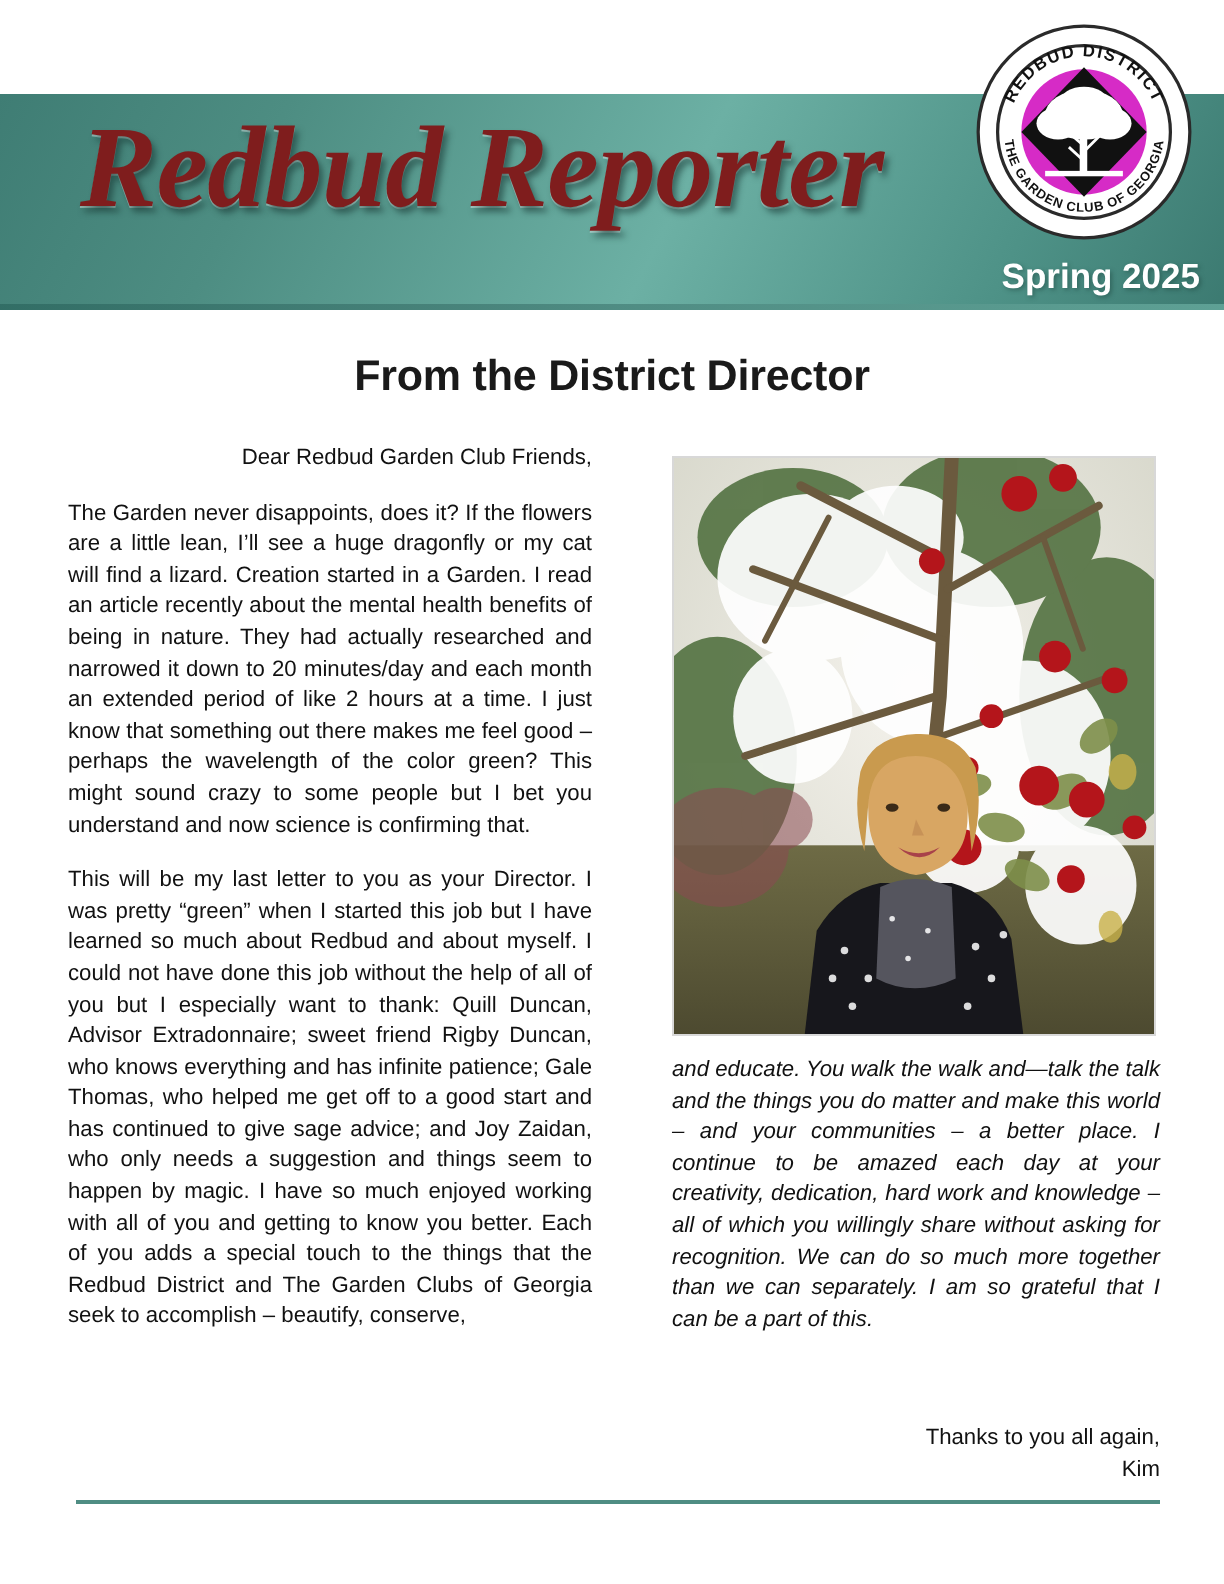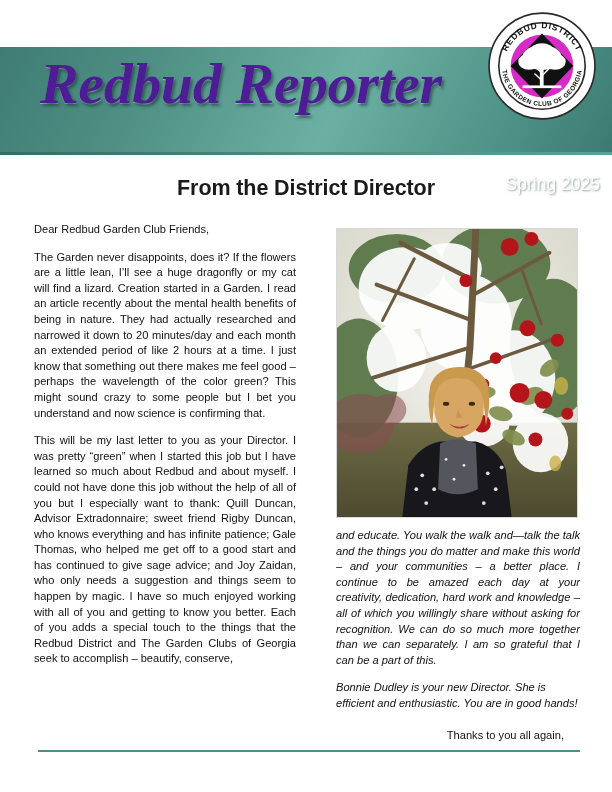--- a/index.html
+++ b/index.html
@@ -48,35 +48,34 @@
   }
   .masthead-title {
     position: absolute;
     left: 40px;
     top: 55px;
     font-family: "Liberation Serif", serif;
     font-style: italic;
     font-weight: bold;
     font-size: 58px;
     line-height: 1;
-    color: #4c1d95;
+    color: #7f1d1d;
     text-shadow: 2px 3px 3px rgba(20,50,46,.55), 0 1px 0 rgba(255,255,255,.4);
     letter-spacing: -0.4px;
     z-index: 3;
   }
   .masthead-issue {
     position: absolute;
     right: 12px;
     top: 128px;
     font-size: 17.5px;
-    font-weight: normal;
+    font-weight: bold;
     color: #ffffff;
     text-shadow: 1px 1px 2px rgba(30,70,64,.5);
     z-index: 4;
-    margin-top: 46px;
   }
 
   
   .seal {
     position: absolute;
     left: 488px;
     top: 12px;
     width: 108px;
     height: 108px;
     z-index: 5;
@@ -113,27 +112,27 @@
   .body-p {
     font-size: 11.1px;
     line-height: 15.6px;
     text-align: justify;
     text-justify: inter-word;
     margin: 0 0 12px 0;
     color: #111111;
     hyphens: none;
   }
   .body-p.last { margin-bottom: 12px; }
-  .body-p.noj { text-align: left; }
+  .body-p.noj { text-align: right; }
 
   .signoff {
     font-size: 11.1px;
     line-height: 15.6px;
     text-align: right;
-    margin: 16px;
+    margin: 0;
     color: #111111;
   }
   .signoff-wrap {
     position: absolute;
     left: 336px;
     top: 712px;
     width: 244px;
   }
 
   
@@ -301,22 +300,22 @@
   </div>
 
   <div class="col-left">
     <p class="body-p noj">Dear Redbud Garden Club Friends,</p>
     <p class="body-p">The Garden never disappoints, does it? If the flowers are a little lean, I’ll see a huge dragonfly or my cat will find a lizard. Creation started in a Garden. I read an article recently about the mental health benefits of being in nature. They had actually researched and narrowed it down to 20 minutes/day and each month an extended period of like 2 hours at a time. I just know that something out there makes me feel good – perhaps the wavelength of the color green?  This might sound crazy to some people but I bet you understand and now science is confirming that.</p>
     <p class="body-p last">This will be my last letter to you as your Director. I was pretty “green” when I started this job but I have learned so much about Redbud and about myself.  I could not have done this job without the help of all of you but I especially want to thank: Quill Duncan, Advisor Extradonnaire; sweet friend Rigby Duncan, who knows everything and has infinite patience; Gale Thomas, who helped me get off to a good start and has continued to give sage advice; and Joy Zaidan, who only needs a suggestion and things seem to happen by magic. I have so much enjoyed working with all of you and getting to know you better. Each of you adds a special touch to the things that the Redbud District and The Garden Clubs of Georgia seek to accomplish – beautify, conserve,</p>
   </div>
 
   <div class="col-right-text">
     <p class="body-p">and educate. You walk the walk and—talk the talk and the things you do matter and make this world – and your communities – a better place. I continue to be amazed each day at your creativity, dedication, hard work and knowledge – all of which you willingly share without asking for recognition. We can do so much more together than we can separately. I am so grateful that I can be a part of this.</p>
-    <p class="body-p noj last">Bonnie Dudley is your new Director. She is efficient and enthusiastic. You are in good hands!</p>
   </div>
 
   <div class="signoff-wrap">
     <p class="signoff">Thanks to you all again,</p>
+    <p class="signoff">Kim</p>
   </div>
 
   <div class="footer-rule"></div>
 
 </div>
 
 </body></html>

